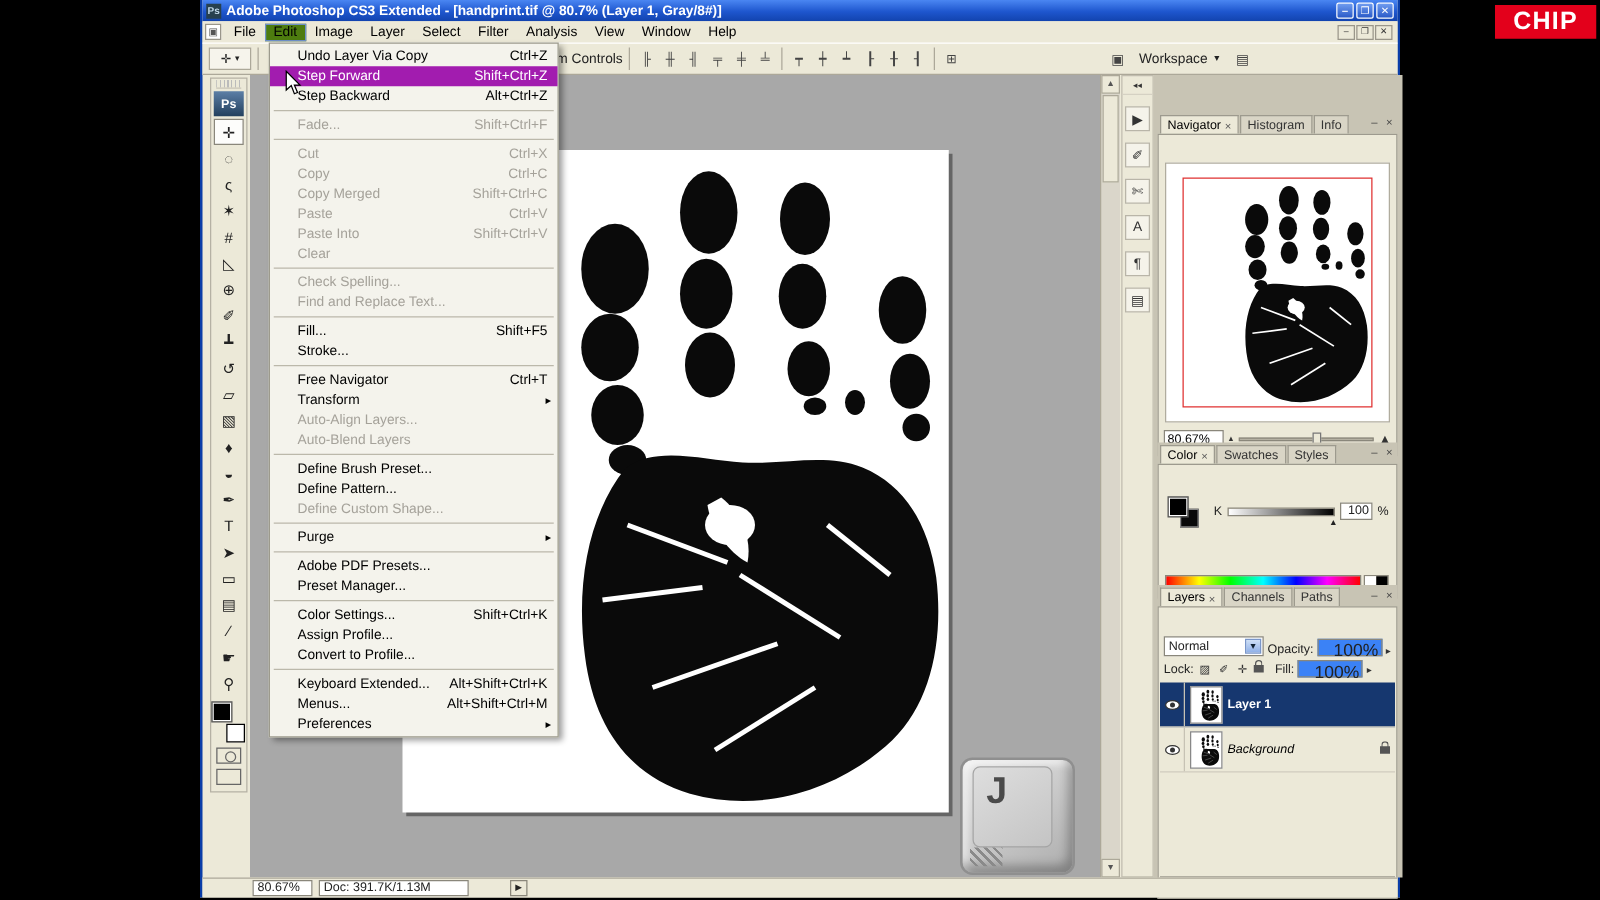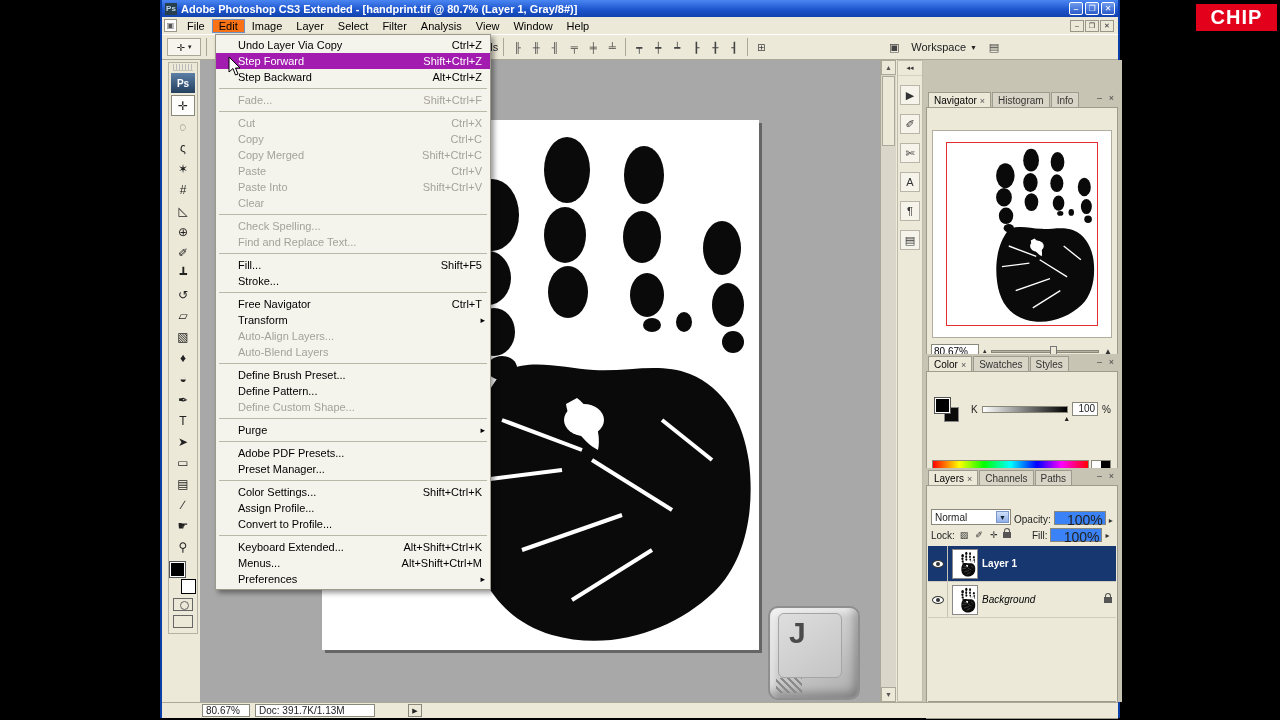--- a/index.html
+++ b/index.html
@@ -10,21 +10,21 @@
   
   .title-bar{position:absolute;left:0;top:0;width:100%;height:17px;background:linear-gradient(180deg,#4A86F2 0%,#1E56CE 55%,#1243AE 100%);color:#fff;display:flex;align-items:center;gap:4px;padding:0 3px;font-size:11px;font-weight:bold;white-space:nowrap;overflow:hidden}
   .ps-app-icon{width:12px;height:12px;background:#27404F;color:#BFD6E8;font-size:8px;font-weight:bold;display:flex;align-items:center;justify-content:center;flex:0 0 auto}
   .tb-buttons{margin-left:auto;display:flex;gap:2px}
   .tb-btn{width:14px;height:13px;background:linear-gradient(#6F9BEF,#2B5BC8);border:1px solid #fff;border-radius:2px;color:#fff;font-size:8px;line-height:11px;text-align:center}
 
   
   .menu-bar{position:absolute;left:0;top:17px;width:100%;height:17px;background:#ECE9D8;display:flex;align-items:center;font-size:11px;padding:0 2px}
   .mdi-doc-icon{width:13px;height:13px;border:1px solid #9a968a;background:#fff;font-size:8px;text-align:center;line-height:12px;color:#555;margin-right:3px}
   .mb-item{padding:1px 7px;color:#000}
-  .mb-item.open{background:#f97316;border:1px solid #6E8FC8;padding:0 6px}
+  .mb-item.open{background:#4d7c0f;border:1px solid #6E8FC8;padding:0 6px}
   .mdi-buttons{margin-left:auto;display:flex;gap:1px;margin-right:2px}
   .mdi-btn{width:14px;height:12px;border:1px solid #9a968a;background:#ECE9D8;font-size:7px;line-height:10px;text-align:center;color:#333}
 
   
   .options-bar{position:absolute;left:0;top:34px;width:100%;height:26px;background:#ECE9D8;border-top:1px solid #FFFFFF;border-bottom:1px solid #ACA899;display:flex;align-items:center;gap:5px;padding:0 5px;font-size:11px;color:#222}
   .ob-preset{width:34px;height:18px;border:1px solid #ACA899;background:#F6F4EC;display:flex;align-items:center;justify-content:center;gap:3px;font-size:10px}
   .ob-sep{width:1px;height:18px;background:#ACA899}
   .ob-check{margin-left:200px;display:flex;align-items:flex-start;gap:4px}
   .cb{width:11px;height:11px;border:1px solid #777;background:#fff;font-size:9px;line-height:9px;text-align:center;color:#222}
   .ob-label{font-size:11px;margin-left:18px;white-space:nowrap}
@@ -122,21 +122,21 @@
   .lb-icon{display:inline-flex;align-items:center;justify-content:center;min-width:10px}
 
   
   .status-bar{position:absolute;left:0;bottom:0;width:100%;height:16px;background:#ECE9D8;border-top:1px solid #ACA899;display:flex;align-items:center;gap:5px;padding-left:40px;font-size:10px;color:#222}
   .sb-box{background:#fff;border:1px solid #8A877B;height:13px;font-size:10px;padding:0 3px;display:flex;align-items:center;white-space:nowrap}
   .sb-zoom{width:48px}
   .sb-doc{width:120px}
   .sb-arrow{width:14px;height:13px;border:1px solid #8A877B;background:#ECE9D8;font-size:7px;line-height:11px;text-align:center;margin-left:28px}
 
   
-  .dropdown{position:absolute;left:53px;top:34px;width:276px;background:#F4F3EC;border:1px solid #9C9A8C;box-shadow:3px 3px 5px rgba(0,0,0,.4);padding:2px 0;z-index:20}
+  .dropdown{position:absolute;left:53px;top:34px;width:232px;background:#F4F3EC;border:1px solid #9C9A8C;box-shadow:3px 3px 5px rgba(0,0,0,.4);padding:2px 0;z-index:20}
   .menu-item{position:relative;height:16px;line-height:16px;font-size:11px;color:#000;padding:0 18px 0 22px;white-space:nowrap}
   .menu-item.disabled{color:#A5A29A}
   .menu-item.hl{background:#a21caf;color:#fff}
   .mi-sc{position:absolute;right:8px}
   .mi-arrow{position:absolute;right:5px;font-size:9px}
   .menu-sep{height:1px;background:#BBB8AA;margin:3px 3px}
 
   
   .keycap{position:absolute;left:768px;top:606px;width:92px;height:94px;background:linear-gradient(145deg,#E6E6E6,#ACACAC);border:2px solid #8F8F8F;border-radius:10px;box-shadow:inset -4px -6px 8px rgba(0,0,0,.25),inset 4px 4px 6px rgba(255,255,255,.6);z-index:4}
   .keycap-face{position:absolute;left:8px;top:5px;right:16px;bottom:20px;background:linear-gradient(145deg,#DEDEDE,#C4C4C4);border:1px solid #A5A5A5;border-radius:6px}
@@ -411,21 +411,21 @@
           <span>Opacity:</span>
           <span class="val-box">100%</span>
           <span class="spin">▸</span>
         </div>
         <div class="layers-row2">
           <span>Lock:</span>
           <span class="lock-ico">▨</span>
           <span class="lock-ico">✐</span>
           <span class="lock-ico">✛</span>
           <span class="padlock"></span>
-          <span style="margin-left:18px">Fill:</span>
+          <span style="margin-left:6px">Fill:</span>
           <span class="val-box">100%</span>
           <span class="spin">▸</span>
         </div>
         <div class="layers-list" id="layer-rows">
             <div class="layer-row selected">
               <div class="eye-col">
                 <span class="eye"></span>
               </div>
               <div class="layer-thumb">
                 <svg width="22" height="26" viewBox="0 0 437 530">

